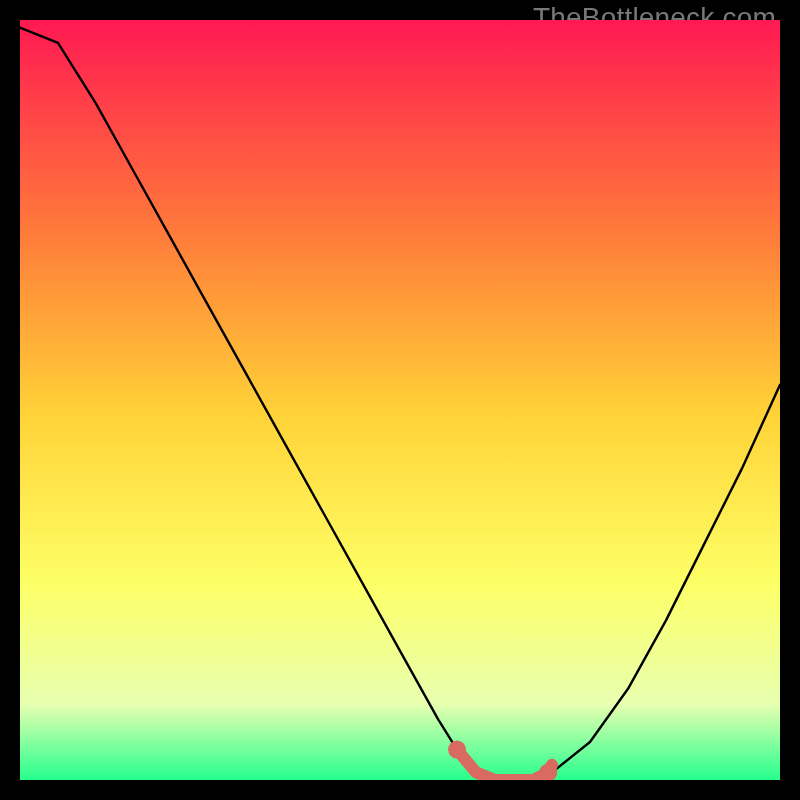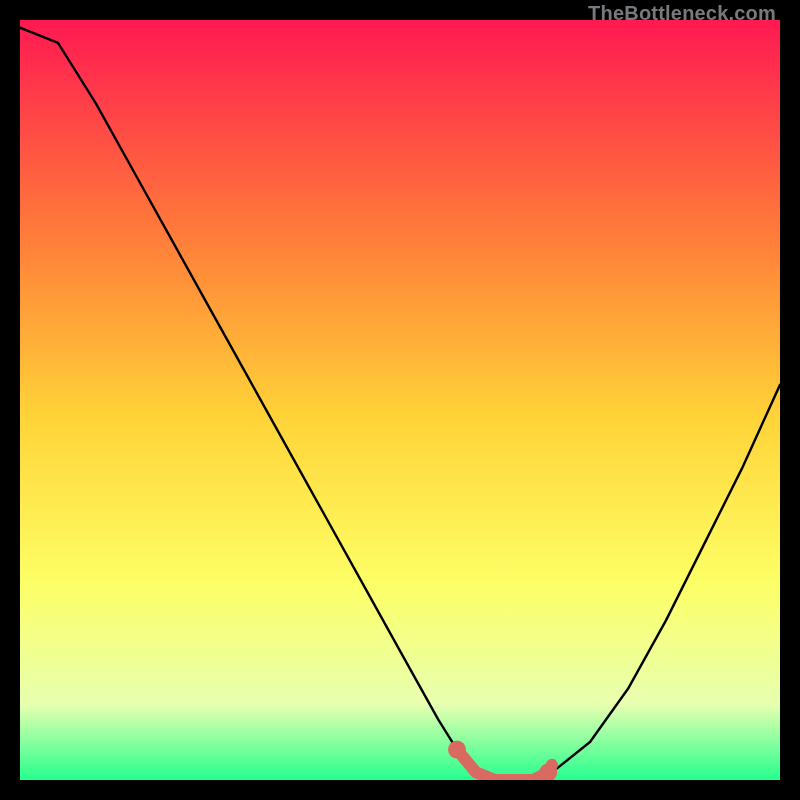--- a/index.html
+++ b/index.html
@@ -17,22 +17,22 @@
     top: 20px;
     width: 760px;
     height: 760px;
     background: #000;
   }
   .watermark {
     position: absolute;
     top: 2px;
     right: 24px;
     color: #777a7d;
-    font-size: 20px;
-    font-weight: 700;
+    font-size: 28px;
+    font-weight: 400;
     letter-spacing: 0.2px;
   }
   svg {
     display: block;
   }
 </style>
 </head>
 <body>
 
 <div class="watermark">TheBottleneck.com</div>

